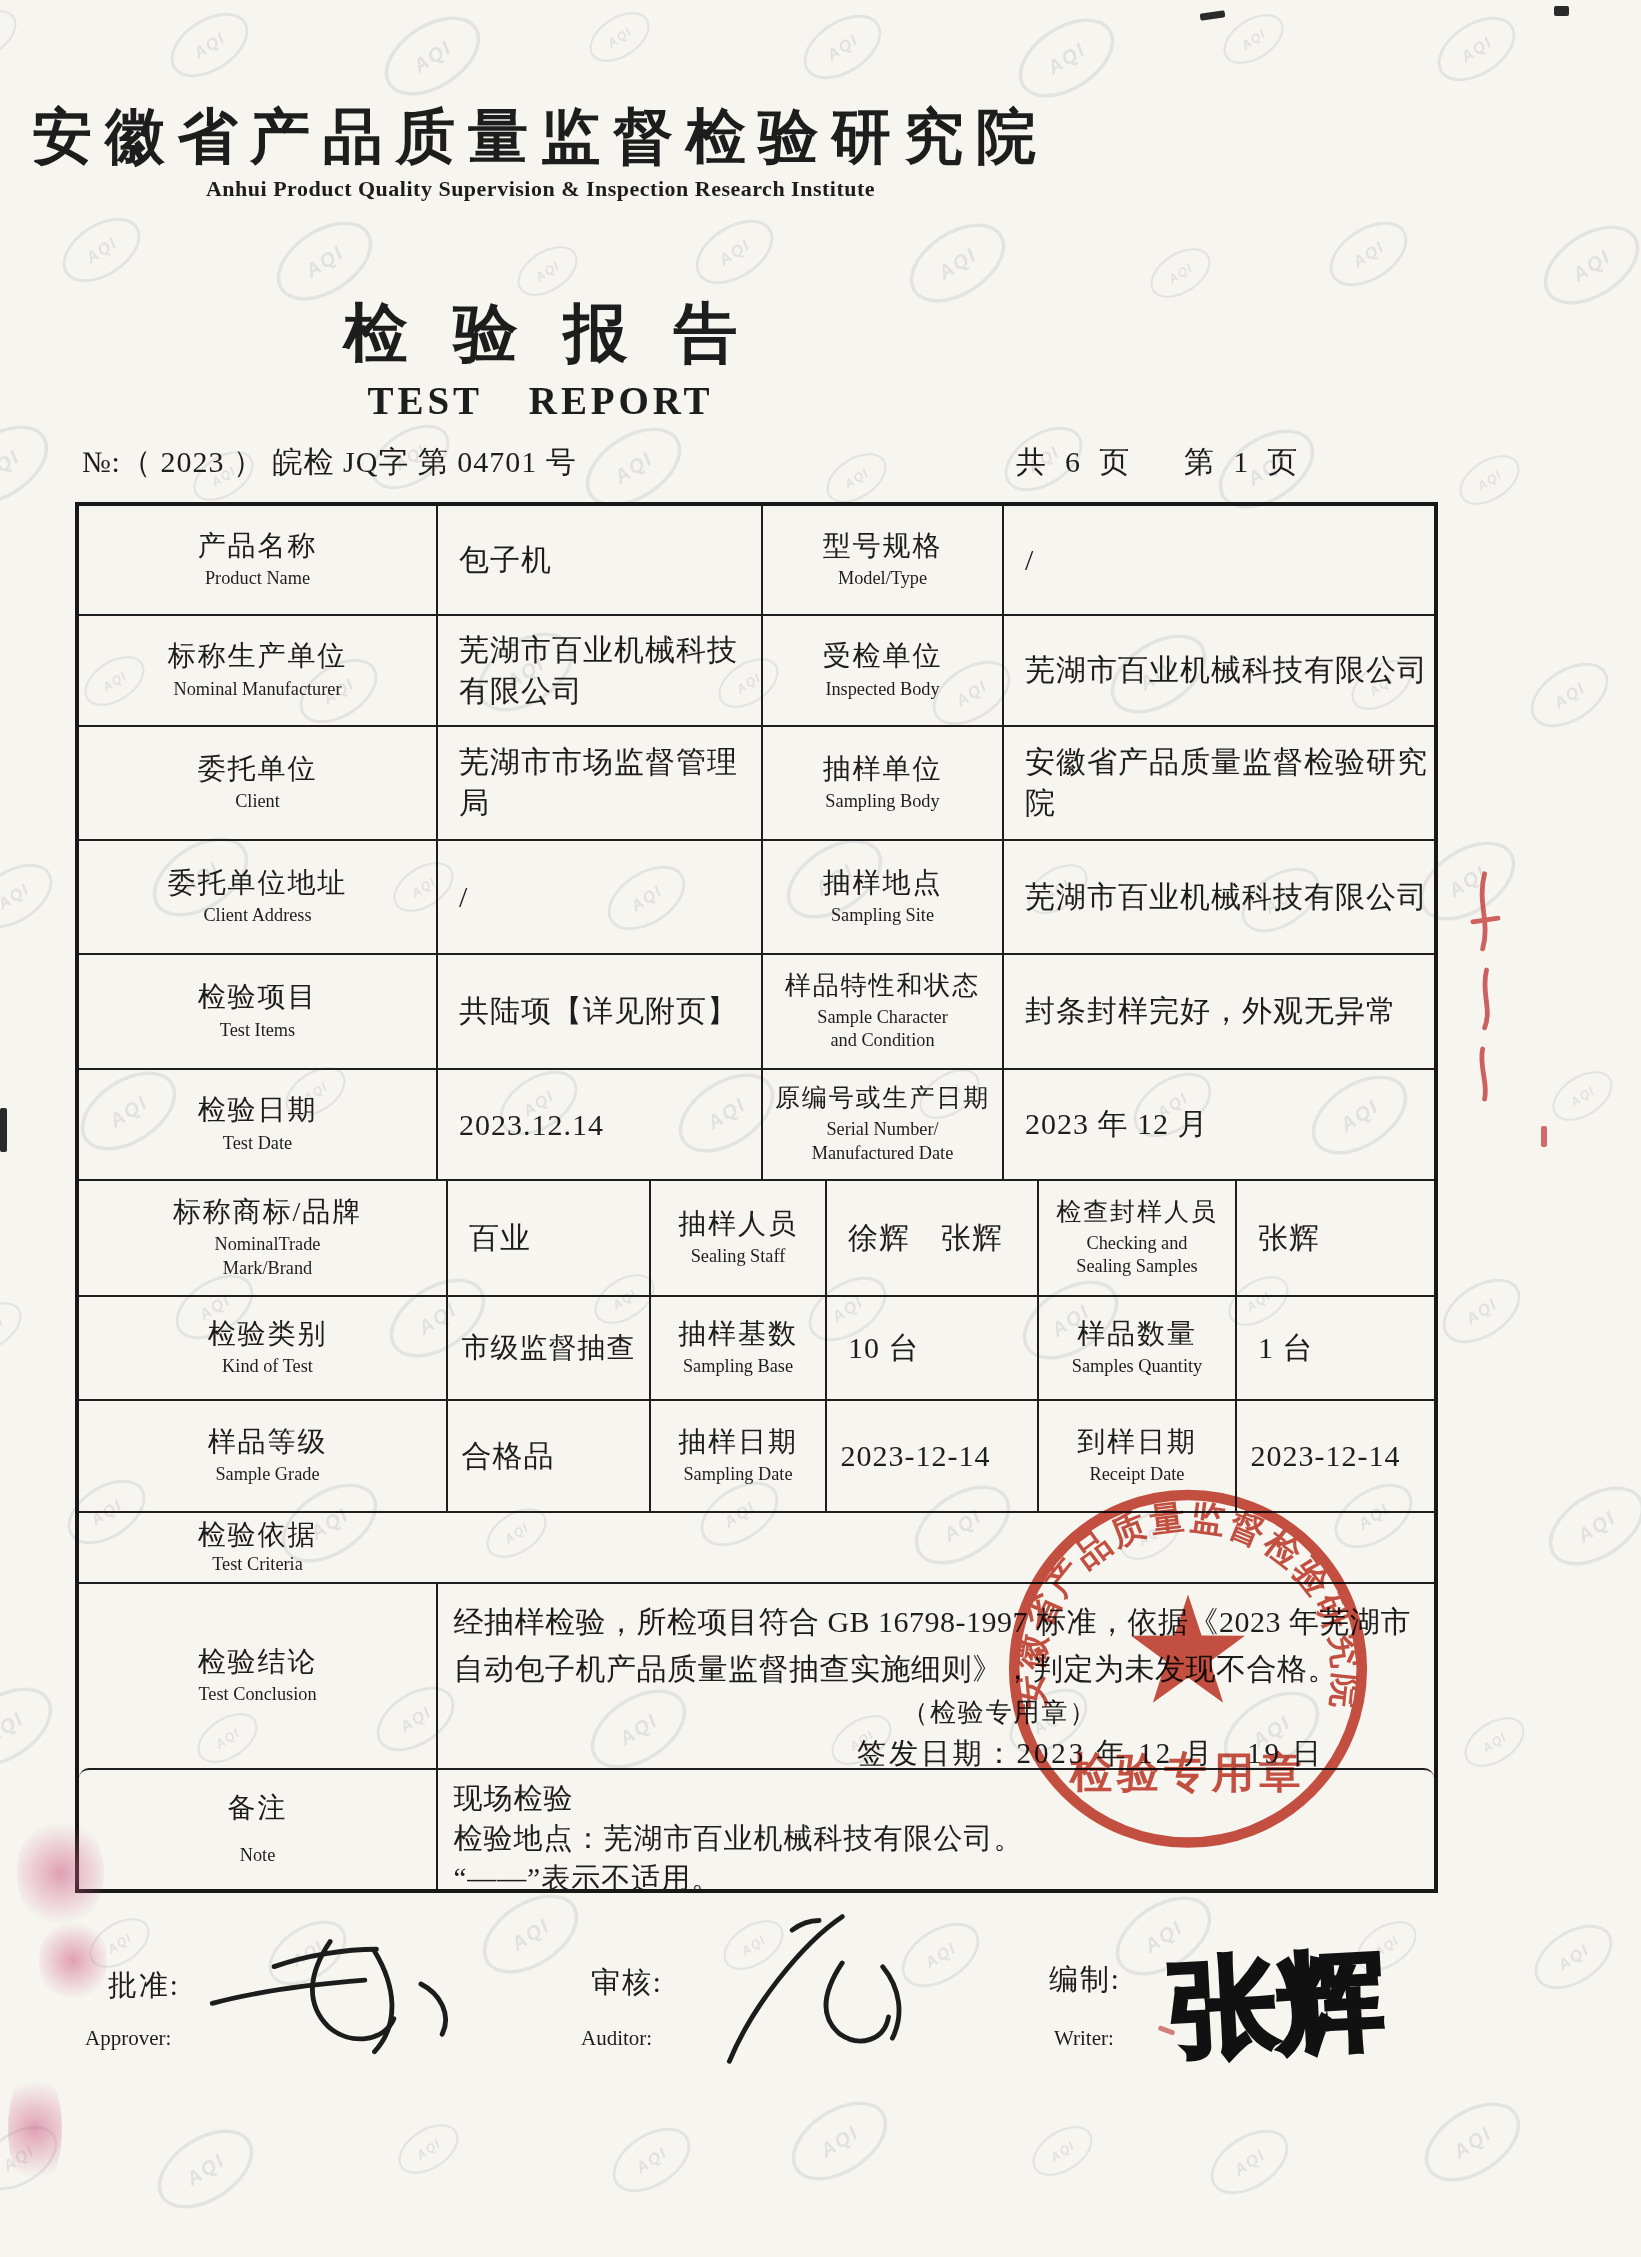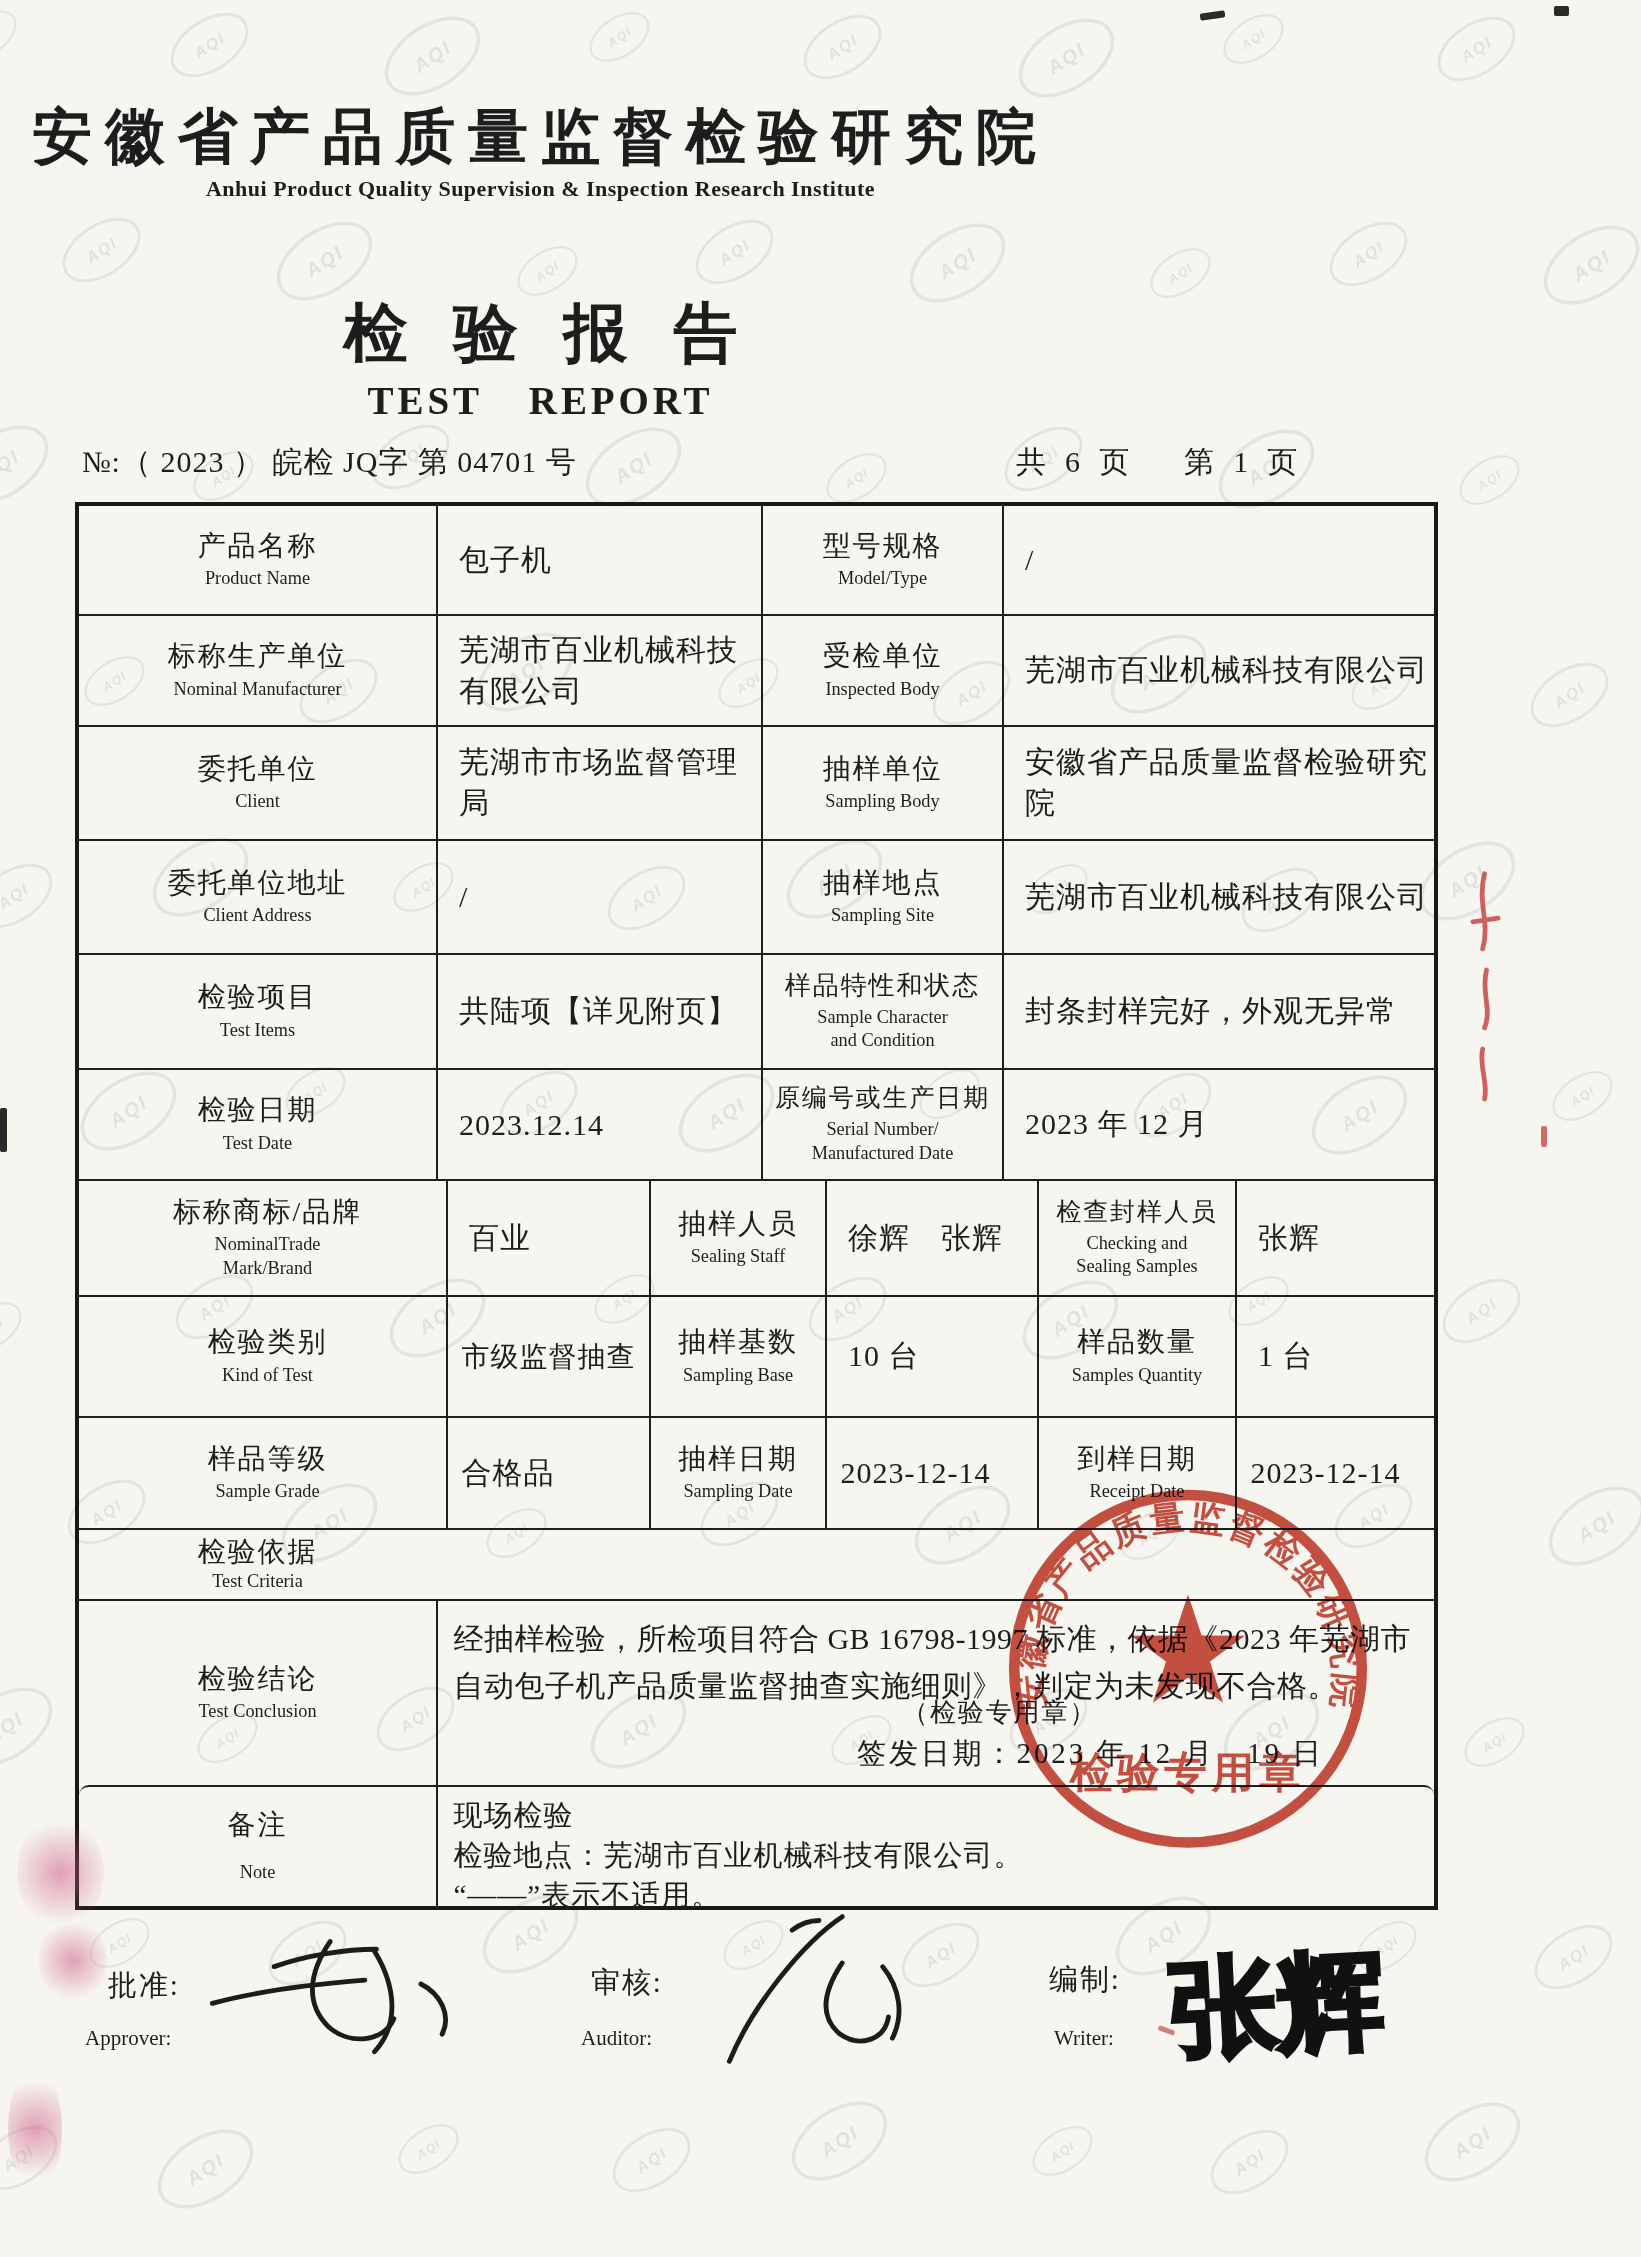--- a/index.html
+++ b/index.html
@@ -242,21 +242,21 @@
         </div>
       <div class="cell d-d val">徐辉　张辉</div>
       <div class="cell d-e lbl">
           <span class="cn" style="font-size:25px;">检查封样人员</span>
           <span class="en">Checking and
 Sealing Samples</span>
         </div>
       <div class="cell d-f val">张辉</div>
     </div>
 
-    <div class="row" style="height:121px;">
+    <div class="row" style="height:104px;">
       <div class="cell first d-a lbl">
           <span class="cn">检验类别</span>
           <span class="en">Kind of Test</span>
         </div>
       <div class="cell d-b val" style="padding-left:13.5px;font-size:28px;">市级监督抽查</div>
       <div class="cell d-c lbl">
           <span class="cn">抽样基数</span>
           <span class="en">Sampling Base</span>
         </div>
       <div class="cell d-d val">10 台</div>

